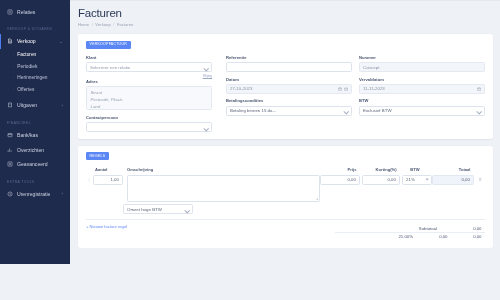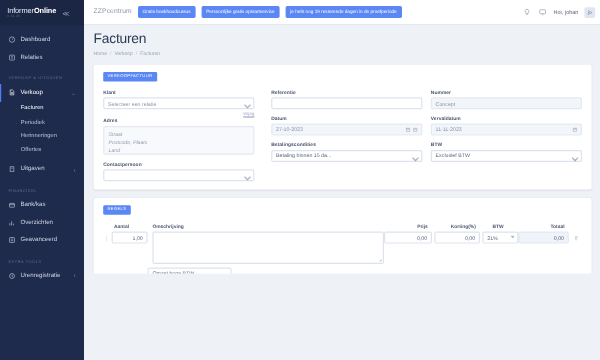--- a/index.html
+++ b/index.html
@@ -4,21 +4,21 @@
 <style>
   * { box-sizing: border-box; margin: 0; padding: 0; }
   html, body { width: 500px; height: 300px; overflow: hidden; }
   body {
     font-family: "Liberation Sans", sans-serif;
     font-size: 5.2px;
     background: #eef1f6;
     color: #3d4b65;
     -webkit-font-smoothing: antialiased;
   }
-  #app { display: flex; width: 500px; height: 228px; }
+  #app { display: flex; width: 500px; height: 228px; align-items: center; }
 
   
   #sidebar {
     width: 70px; height: 300px;
     background: #1f2b4d;
     color: #c3cada;
     flex: 0 0 70px;
     position: relative;
     overflow: hidden;
   }

